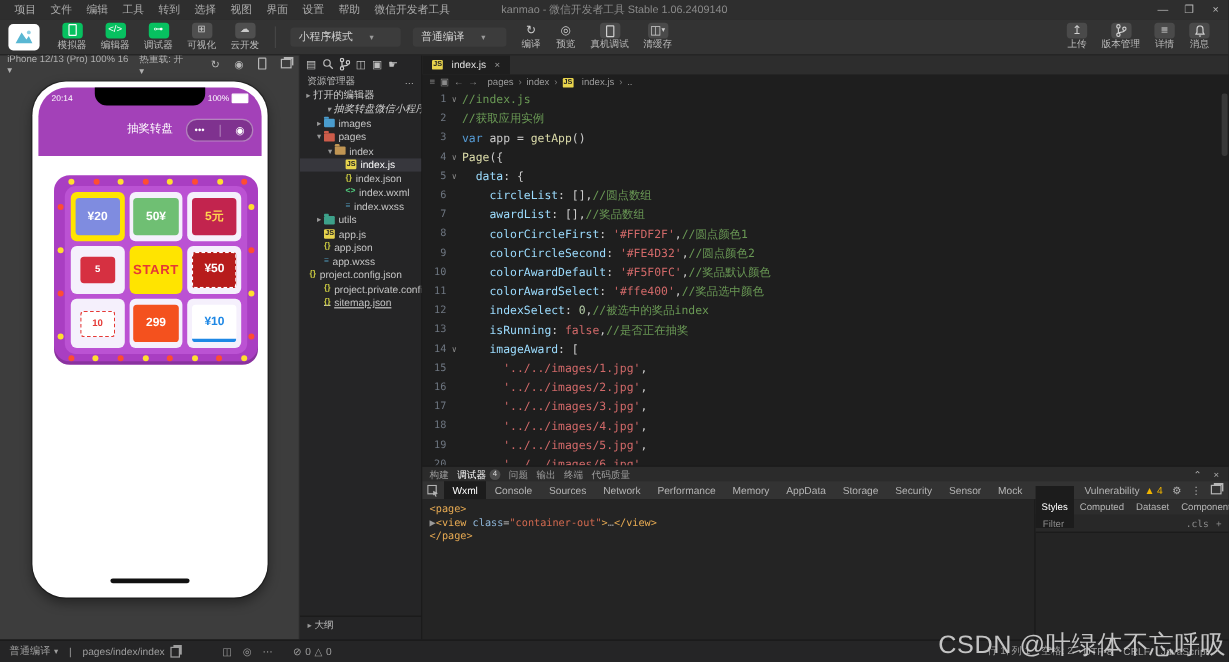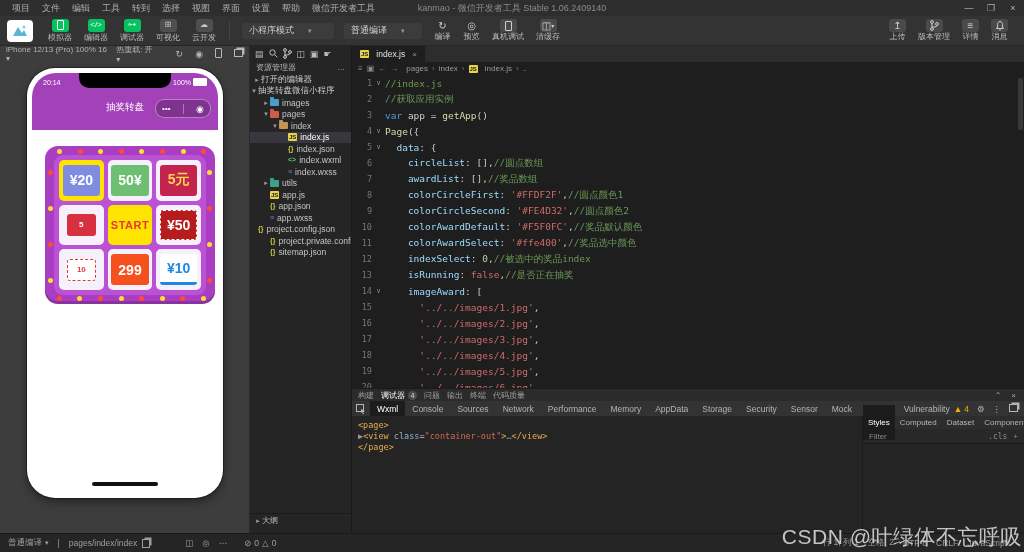--- a/index.html
+++ b/index.html
@@ -53,21 +53,21 @@
            background:rgba(0,0,0,.22);border-radius:9px;display:flex;align-items:center;justify-content:space-around;color:#fff;font-size:8px;}
   #capsule .cdiv{width:1px;height:10px;background:rgba(255,255,255,.35);}
   #p-white{position:absolute;left:5px;top:62px;right:5px;bottom:5px;background:#fff;border-radius:0 0 24px 24px;}
   #board{position:absolute;left:13px;top:16px;width:170px;height:158px;background:#a93ec2;border-radius:13px;
          box-shadow:inset 0 -3px 0 rgba(0,0,0,.18);}
   #grid{position:absolute;left:9px;top:9px;right:9px;bottom:9px;background:#bb52d3;border-radius:9px;
         display:grid;grid-template-columns:1fr 1fr 1fr;grid-template-rows:1fr 1fr 1fr;gap:4px;padding:5px;box-sizing:border-box;}
   .cell{background:#f5f0fc;border-radius:5px;display:flex;align-items:center;justify-content:center;overflow:hidden;}
   .cell.sel{background:#ffe400;}
   .coupon{width:84%;height:76%;border-radius:3px;display:flex;align-items:center;justify-content:center;
-          font-weight:bold;font-size:14px;box-sizing:border-box;}
+          font-weight:bold;font-size:10px;box-sizing:border-box;}
   .coupon.small{width:66%;height:54%;font-size:8px;}
   .cell.start{background:#ffe400;color:#e53935;font-weight:bold;font-size:11px;letter-spacing:.5px;}
   .dot{position:absolute;width:5px;height:5px;border-radius:50%;}
   #home-bar{position:absolute;left:50%;transform:translateX(-50%);bottom:7px;width:66px;height:4px;background:#111;border-radius:2px;}
   
   #explorer{left:250px;top:46px;width:102px;height:487px;background:#252526;border-right:1px solid #1a1a1a;box-sizing:border-box;font-size:9px;}
   #exp-icons{height:15px;display:flex;align-items:center;gap:5px;padding:0 5px;color:#bdbdbd;}
   .exp-ic{display:flex;align-items:center;font-size:9px;}
   #exp-header{height:13px;display:flex;align-items:center;padding:0 6px;color:#bcbcbc;font-size:8px;}
   #exp-header .grow{flex:1;}
@@ -362,21 +362,21 @@
   <div id="exp-header">
     <span>资源管理器</span>
     <span class="grow"></span>
     <span>…</span>
   </div>
   <div id="file-tree">
       <div class="tree-row section" style="padding-left: 3px;">
         <span class="chev">▸</span>
         <span>打开的编辑器</span>
       </div>
-      <div class="tree-row section" style="padding-left: 0;">
+      <div class="tree-row section" style="padding-left: 20px; font-style: italic;">
         <span class="chev">▾</span>
         <span>抽奖转盘微信小程序</span>
       </div>
       <div class="tree-row" style="padding-left: 12px;">
         <span class="chev">▸</span>
         <span class="folder" style="background: rgb(74, 156, 205);"></span>
         <span>images</span>
       </div>
       <div class="tree-row" style="padding-left: 12px;">
         <span class="chev">▾</span>
@@ -431,21 +431,21 @@
       <div class="tree-row" style="">
         <span class="chev"></span>
         <span class="fi fi-json">{}</span>
         <span>project.config.json</span>
       </div>
       <div class="tree-row" style="padding-left: 12px;">
         <span class="chev"></span>
         <span class="fi fi-json">{}</span>
         <span>project.private.config.json</span>
       </div>
-      <div class="tree-row" style="padding-left: 12px;">
+      <div class="tree-row" style="padding-left: 12px; text-decoration: underline;">
         <span class="chev"></span>
         <span class="fi fi-json">{}</span>
         <span>sitemap.json</span>
       </div>
     </div>
   <div id="outline-row">
     <span class="chev">▸</span>
     <span>大纲</span>
   </div>
 </div>

